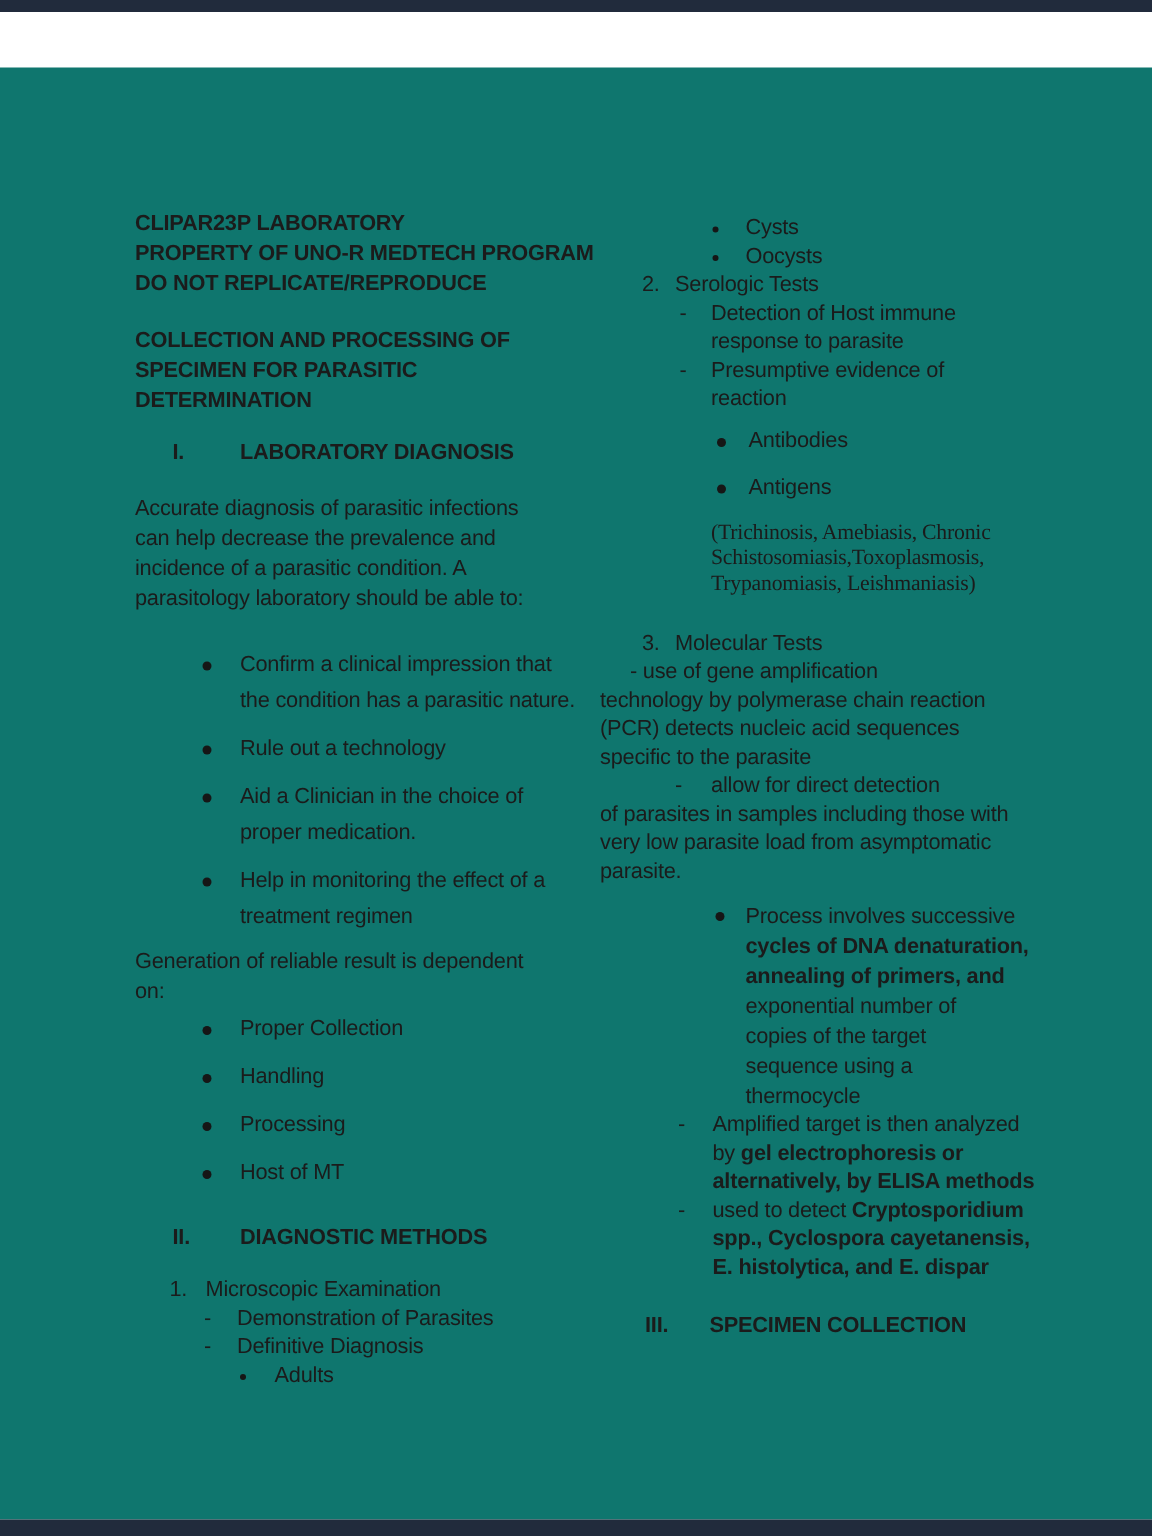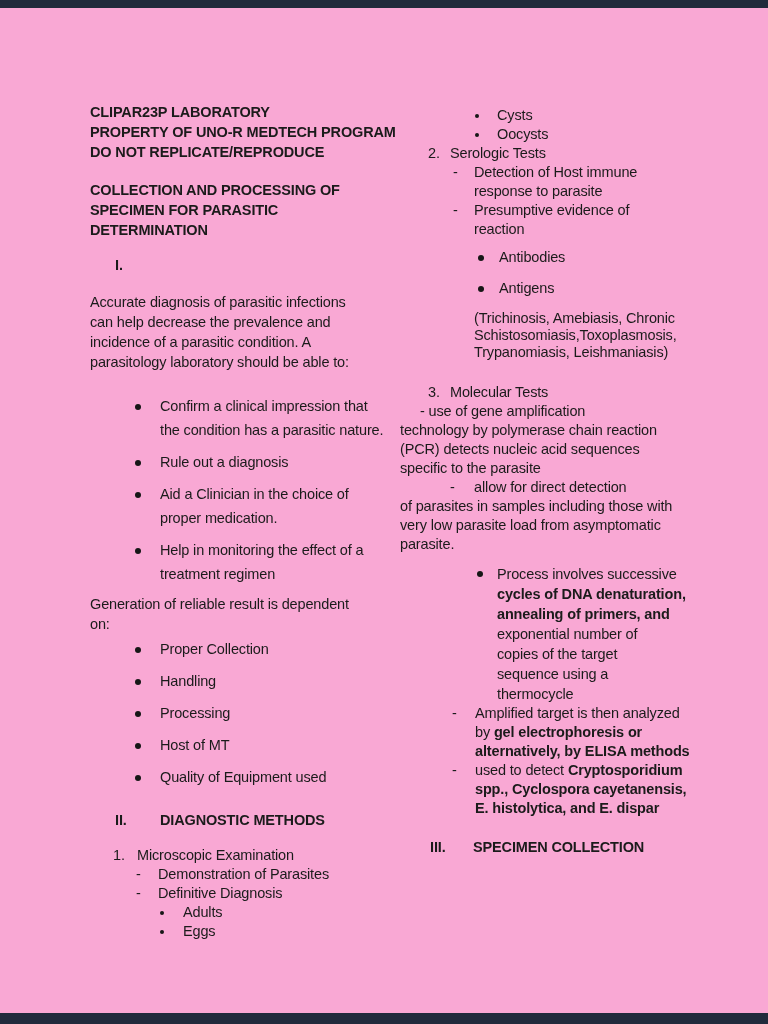--- a/index.html
+++ b/index.html
@@ -46,73 +46,74 @@
   
   .stages li{position:relative;padding-left:97px;line-height:19px;}
   .stages li .dot{left:75px;top:8px;}
   .r-numline{margin-left:28px;}
   .r-numline .num{width:22px;}
   .rdash2{display:flex;margin-left:53px;line-height:19px;}
   .rdash2 .dash{width:21px;flex:none;}
   .sero{margin-top:9px;}
   .sero li{position:relative;padding-left:99px;line-height:19px;margin-bottom:12px;}
   .sero li .dot{left:78px;top:7px;}
-  .note{margin-left:74px;line-height:17px;margin-top:3px;}
+  .note{margin-left:74px;line-height:17px;margin-top:3px;font-family:Liberation Serif, serif;}
   .m3-head{margin-top:22px;}
   .para{line-height:19px;}
   .pl20{padding-left:20px;}
   .pl50{padding-left:50px;}
   .process{position:relative;margin-left:97px;margin-top:10px;line-height:20px;}
   .process .dot{left:-20px;top:7px;}
   .rdash-blk{position:relative;margin-left:75px;line-height:19px;}
   .rdash-blk .dash{position:absolute;left:-23px;top:0;}
   .heading.h3{margin-top:20px;margin-left:30px;}
   .heading.h3 .num{width:43px;}
 </style>
 </head>
 <body style="color: rgb(27, 27, 27);">
 
 <div class="bar top" style="background: rgb(33, 43, 60);"></div>
 
-<div class="page" style="background: #f9a8d4;">
+<div class="page" style="background: #0f766e; margin-top: 37px;">
 
   <div class="col left">
 
     <div class="watermark">
       <div class="ln">CLIPAR23P LABORATORY</div>
       <div class="ln">PROPERTY OF UNO-R MEDTECH PROGRAM</div>
       <div class="ln">DO NOT REPLICATE/REPRODUCE</div>
     </div>
 
     <div class="doc-title">
       <div class="ln">COLLECTION AND PROCESSING OF</div>
       <div class="ln">SPECIMEN FOR PARASITIC</div>
       <div class="ln">DETERMINATION</div>
     </div>
 
     <div class="heading h1">
       <span class="num ln">I.</span>
+      <span class="ln">LABORATORY DIAGNOSIS</span>
     </div>
 
     <div class="intro">
       <div class="ln">Accurate diagnosis of parasitic infections</div>
       <div class="ln">can help decrease the prevalence and</div>
       <div class="ln">incidence of a parasitic condition. A</div>
       <div class="ln">parasitology laboratory should be able to:</div>
     </div>
 
     <ul class="goals">
       <li>
         <span class="dot lg"></span>
         <div class="ln">Confirm a clinical impression that</div>
         <div class="ln">the condition has a parasitic nature.</div>
       </li>
       <li>
         <span class="dot lg"></span>
-        <div class="ln">Rule out a diagnosis</div>
+        <div class="ln">Rule out a technology</div>
       </li>
       <li>
         <span class="dot lg"></span>
         <div class="ln">Aid a Clinician in the choice of</div>
         <div class="ln">proper medication.</div>
       </li>
       <li>
         <span class="dot lg"></span>
         <div class="ln">Help in monitoring the effect of a</div>
         <div class="ln">treatment regimen</div>
@@ -122,21 +123,20 @@
     <div class="dep-intro">
       <div class="ln">Generation of reliable result is dependent</div>
       <div class="ln">on:</div>
     </div>
 
     <ul class="dep">
       <li><span class="dot lg"></span><span class="ln">Proper Collection</span></li>
       <li><span class="dot lg"></span><span class="ln">Handling</span></li>
       <li><span class="dot lg"></span><span class="ln">Processing</span></li>
       <li><span class="dot lg"></span><span class="ln">Host of MT</span></li>
-      <li><span class="dot lg"></span><span class="ln">Quality of Equipment used</span></li>
     </ul>
 
     <div class="heading h2">
       <span class="num ln">II.</span>
       <span class="ln">DIAGNOSTIC METHODS</span>
     </div>
 
     <div class="numline m1-numline">
       <span class="num ln">1.</span>
       <span class="ln">Microscopic Examination</span>
@@ -144,21 +144,20 @@
     <div class="ldash">
       <span class="dash ln">-</span>
       <span class="ln">Demonstration of Parasites</span>
     </div>
     <div class="ldash">
       <span class="dash ln">-</span>
       <span class="ln">Definitive Diagnosis</span>
     </div>
     <ul class="lsub">
       <li><span class="dot sm"></span><span class="ln">Adults</span></li>
-      <li><span class="dot sm"></span><span class="ln">Eggs</span></li>
     </ul>
   </div>
 
   <div class="col right">
 
     <ul class="stages">
       <li><span class="dot sm"></span><span class="ln">Cysts</span></li>
       <li><span class="dot sm"></span><span class="ln">Oocysts</span></li>
     </ul>
 

